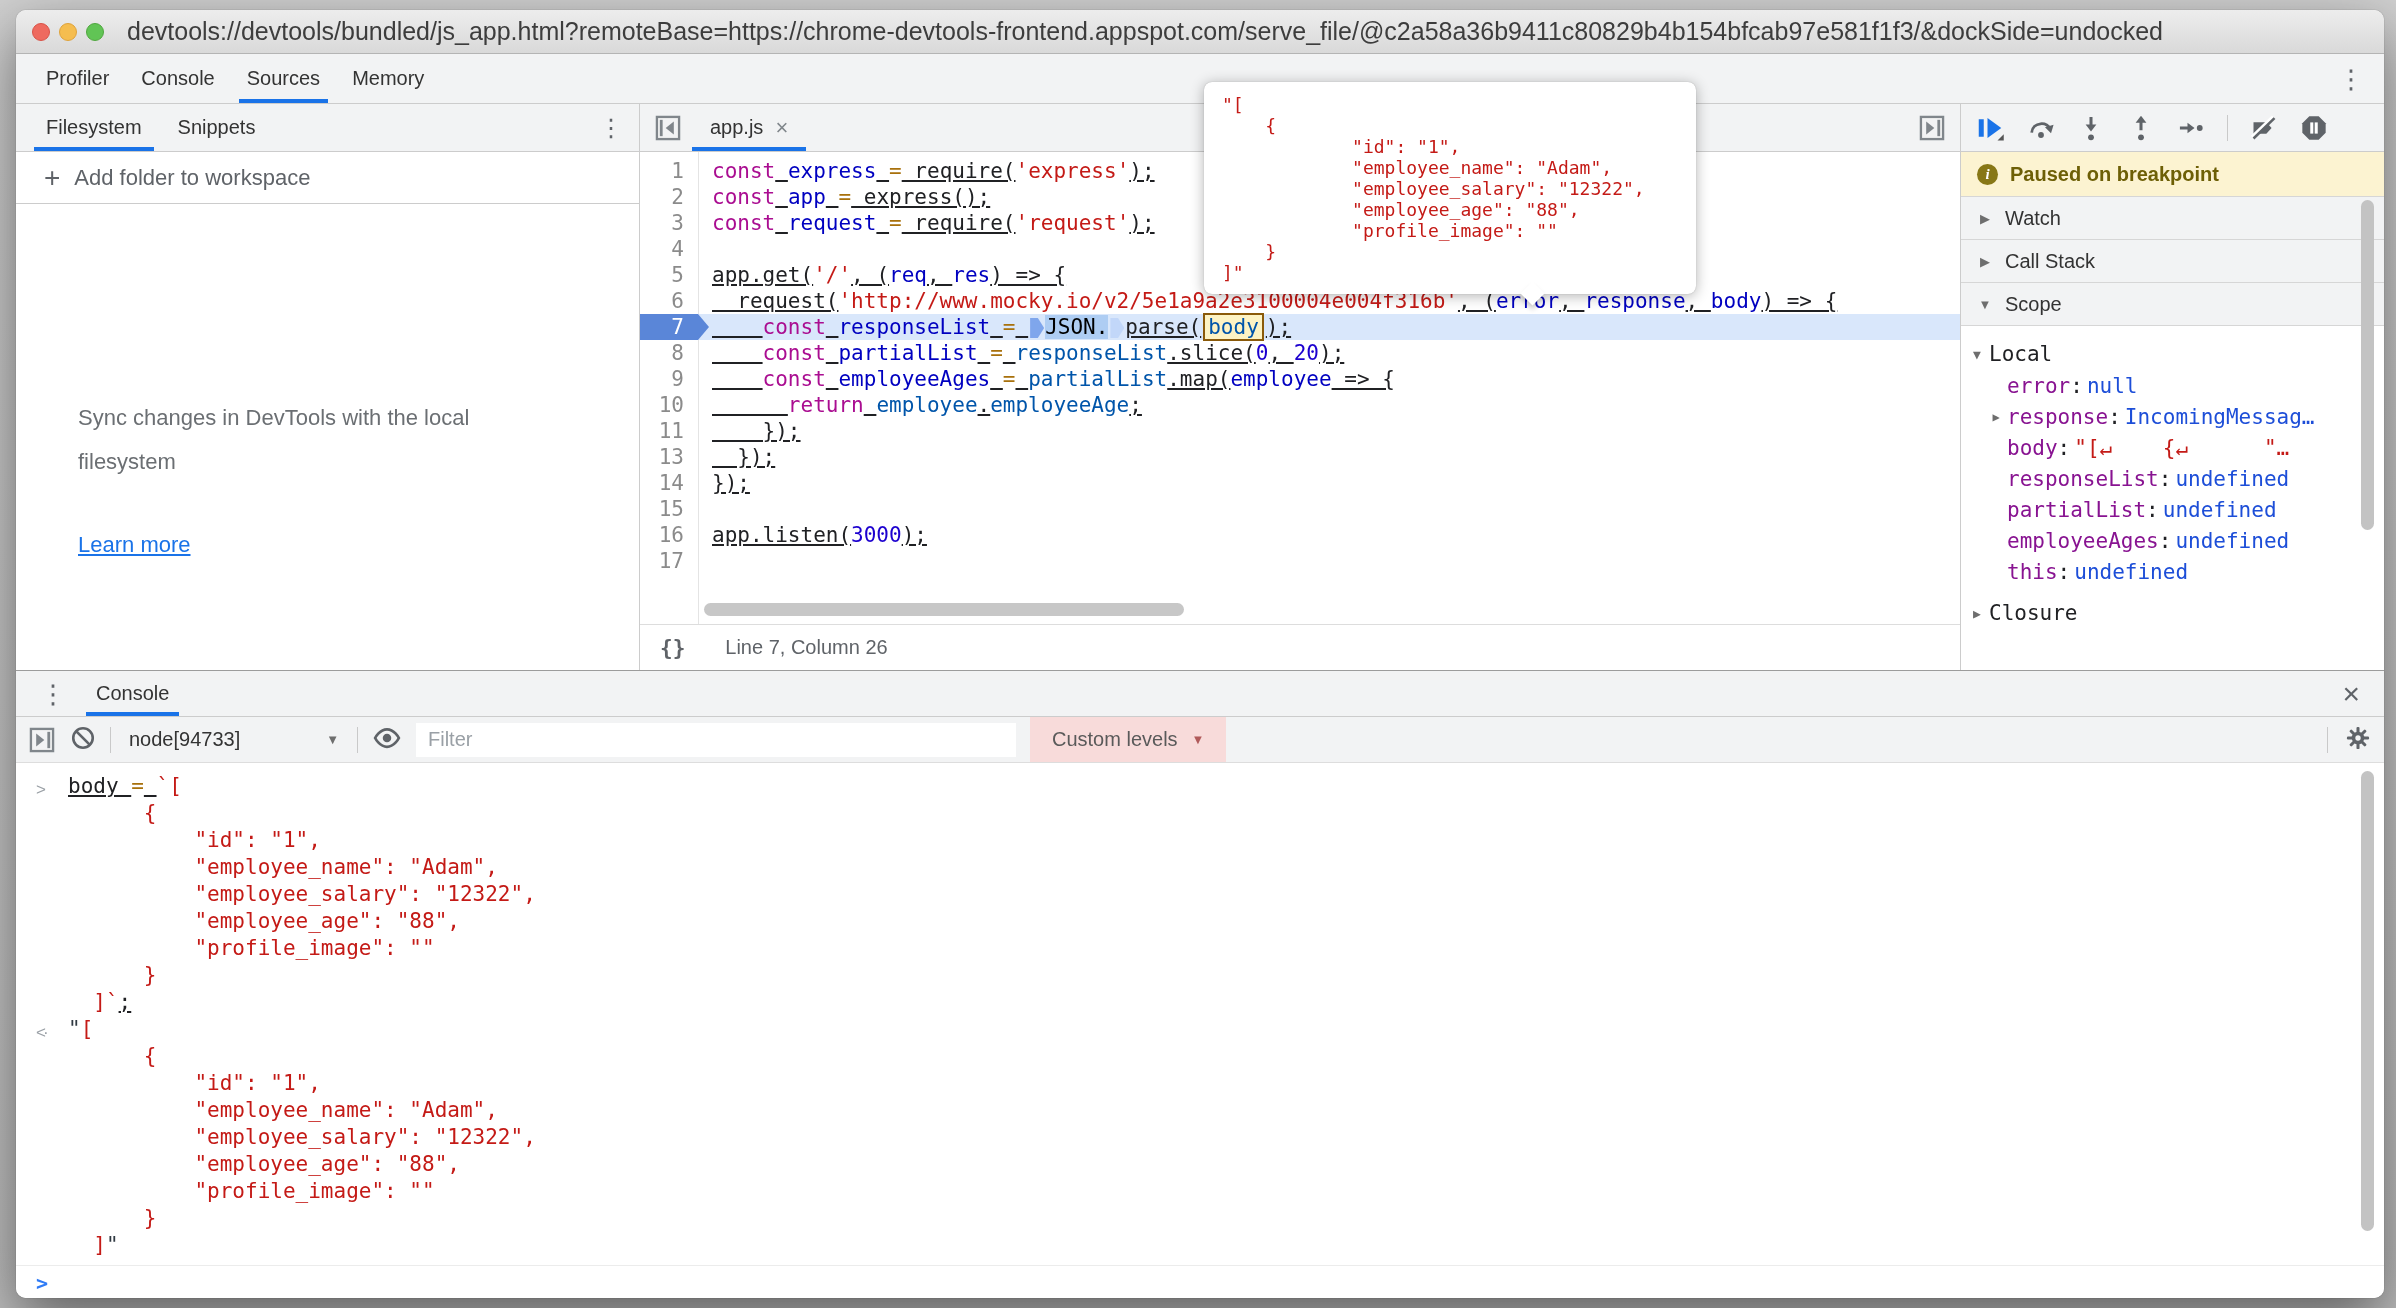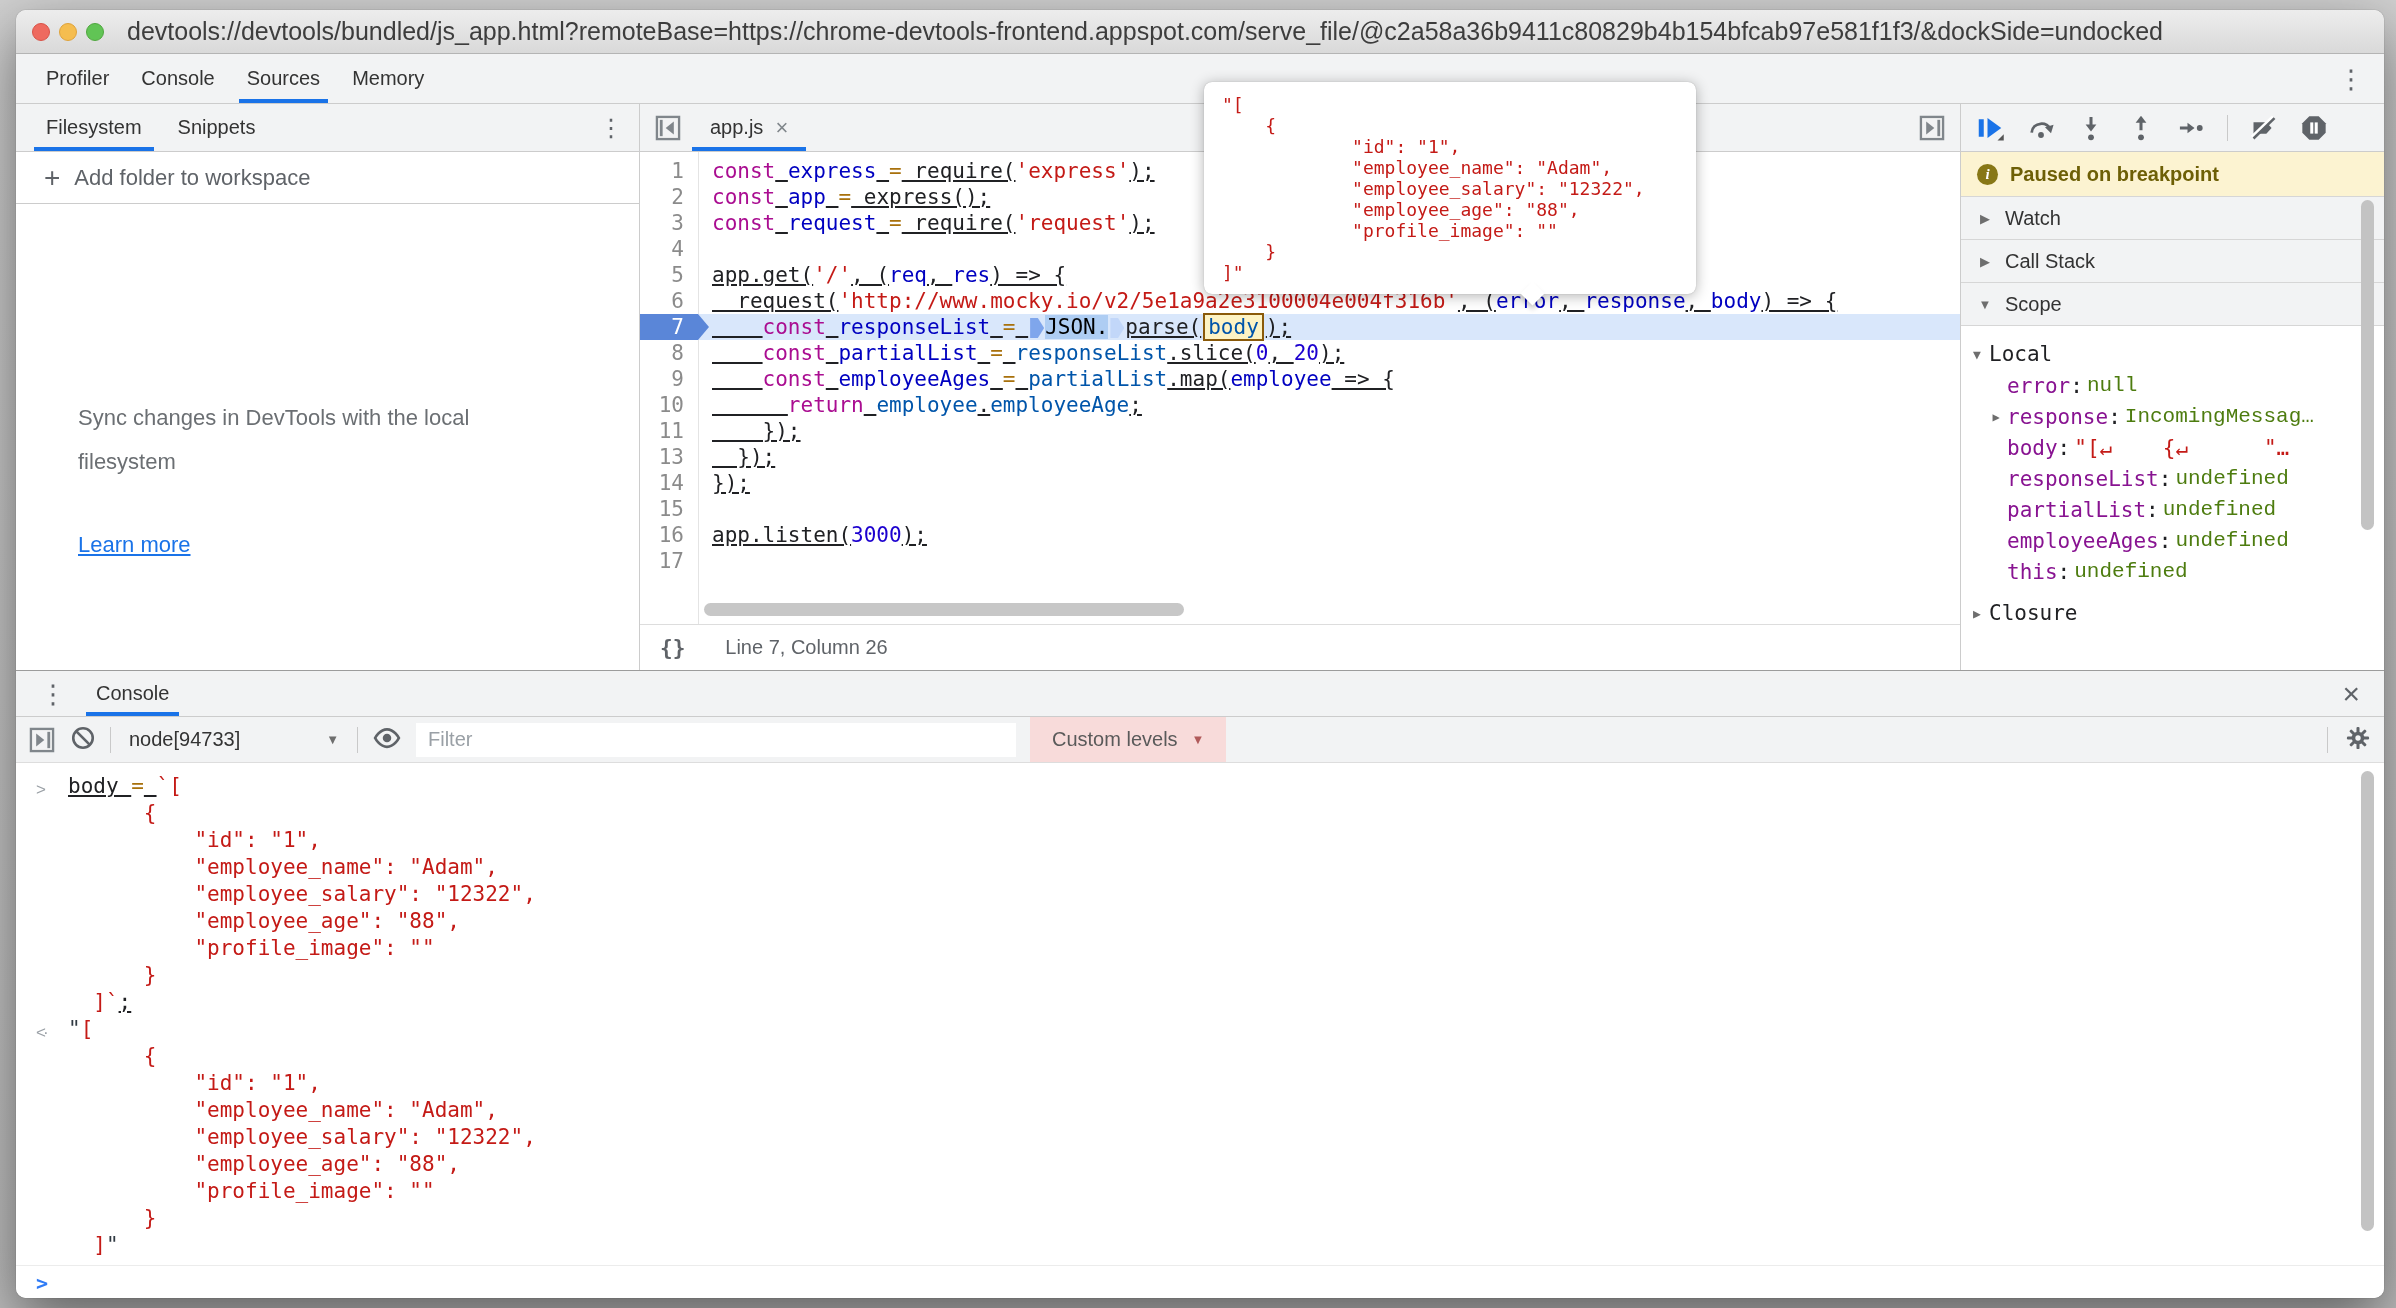--- a/index.html
+++ b/index.html
@@ -106,21 +106,21 @@
   .tri { color:#6e6e6e; font-size:13px; width:16px; display:inline-block; text-align:center; flex:none; }
   .scopebody { flex:1 1 auto; border-top:1px solid #d6d6d6; background:#fff; overflow:hidden;
                font-family:"DejaVu Sans Mono", monospace; font-size:21px; padding-top:12px; }
   .local-row, .closure-row { display:flex; align-items:center; height:32px; padding-left:8px; color:#202124; gap:4px; }
   .closure-row { margin-top:10px; }
   .svar { display:flex; align-items:center; height:31px; padding-left:24px; white-space:pre; }
   .svar .tri { font-size:12px; width:22px; }
   .vn { color:#881391; }
   .vc { color:#202124; }
   .vv { margin-left:4px; }
-  .vv.gray { color:#4d7c0f;font-family:Liberation Mono, monospace; }
+  .vv.gray { color:#1d4ed8; }
   .vv.red { color:var(--string-red,#c41a16); }
   .sb-thumb { position:absolute; width:13px; border-radius:7px; background:#c3c3c3; right:10px; }
   .sidebar .sb-thumb { top:96px; height:330px; }
 
   
   .console { flex:1 1 auto; border-top:1px solid #9c9c9c; display:flex; flex-direction:column; min-height:0; }
   .console-header { flex:0 0 46px; background:#f2f3f4; border-bottom:1px solid #ccc; display:flex; align-items:stretch; padding:0 10px; }
   .console-header .kebab { margin:0; align-self:center; padding:0 14px; }
   .ctab { padding:0 10px; margin-left:6px; display:flex; align-items:center; font-size:20px; color:#333; position:relative; }
   .ctab::after { content:""; position:absolute; left:0; right:0; bottom:0; height:4px; background:var(--accent,#1a73e8); }

